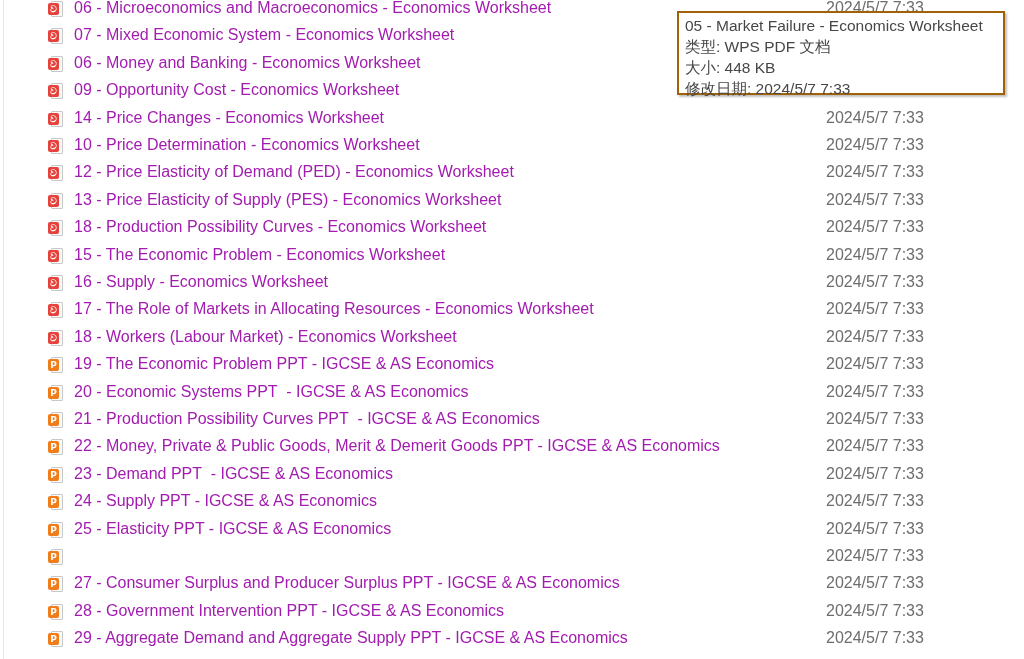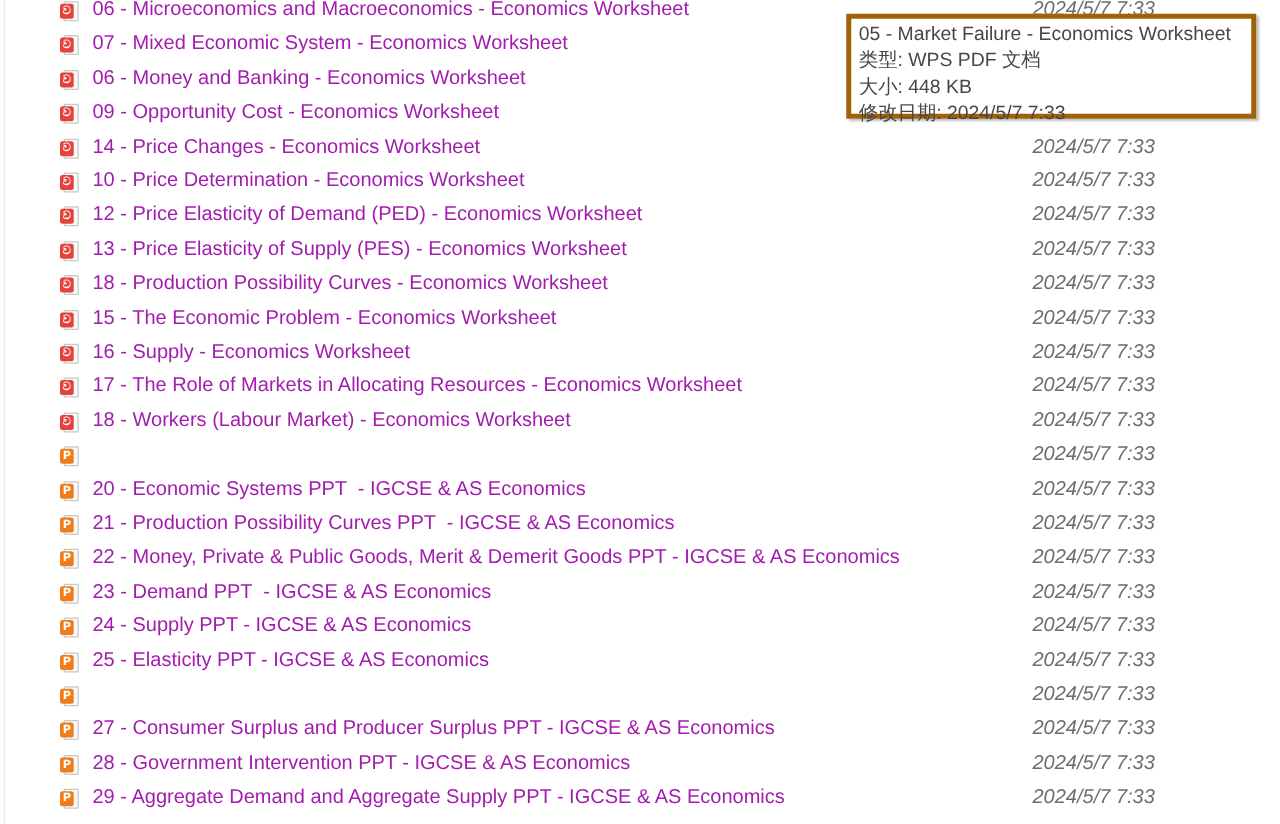--- a/index.html
+++ b/index.html
@@ -26,25 +26,25 @@
     color: #fff; font-size: 9px; font-weight: bold; line-height: 12px; text-align: center;
     font-family: "DejaVu Sans", sans-serif;
   }
   .icon.pdf .badge { background: #e5423b; }
   .icon.ppt .badge { background: #f07d1a; }
   .name {
     position: absolute; left: 74px; top: 4px; font-size: 16px; color: #a21caf;
     white-space: pre;
   }
   .date {
-    position: absolute; left: 826px; top: 4px; font-size: 16px; color: #6d6d6d; white-space: pre; font-style: italic;
+    position: absolute; left: 826px; top: 4px; font-size: 16px; color: #6d6d6d; white-space: pre;
   }
   .tooltip {
     position: absolute; left: 677px; top: 11px; width: 328px; height: 84px;
-    background: #ffffff; border: 4px solid #a16207;
+    background: #ffffff; border: 2px solid #a16207;
     box-shadow: 2px 2px 2px rgba(0,0,0,0.25);
     box-sizing: border-box; padding: 2px 6px;
     font-size: 15.5px; color: #474747; line-height: 21px;
   }
   .tooltip div { white-space: pre; }
 </style>
 </head>
 <body>
 
 <div class="left-edge"></div>
@@ -152,20 +152,21 @@
         <span class="badge">ව</span>
       </span>
       <span class="name">18 - Workers (Labour Market) - Economics Worksheet</span>
       <span class="date">2024/5/7 7:33</span>
     </div>
     <div class="row" style="top: 356.2px;">
       <span class="icon ppt">
         <span class="page"></span>
         <span class="badge">P</span>
       </span>
+      <span class="name">19 - The Economic Problem PPT - IGCSE &amp; AS Economics</span>
       <span class="date">2024/5/7 7:33</span>
     </div>
     <div class="row" style="top: 383.6px;">
       <span class="icon ppt">
         <span class="page"></span>
         <span class="badge">P</span>
       </span>
       <span class="name">20 - Economic Systems PPT  - IGCSE &amp; AS Economics</span>
       <span class="date">2024/5/7 7:33</span>
     </div>

